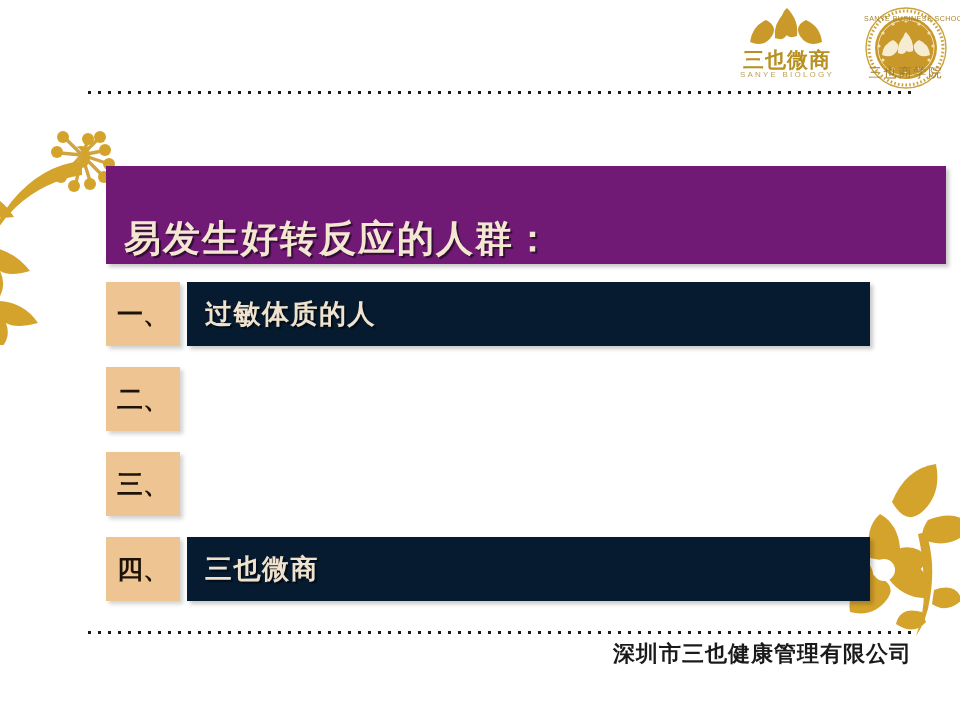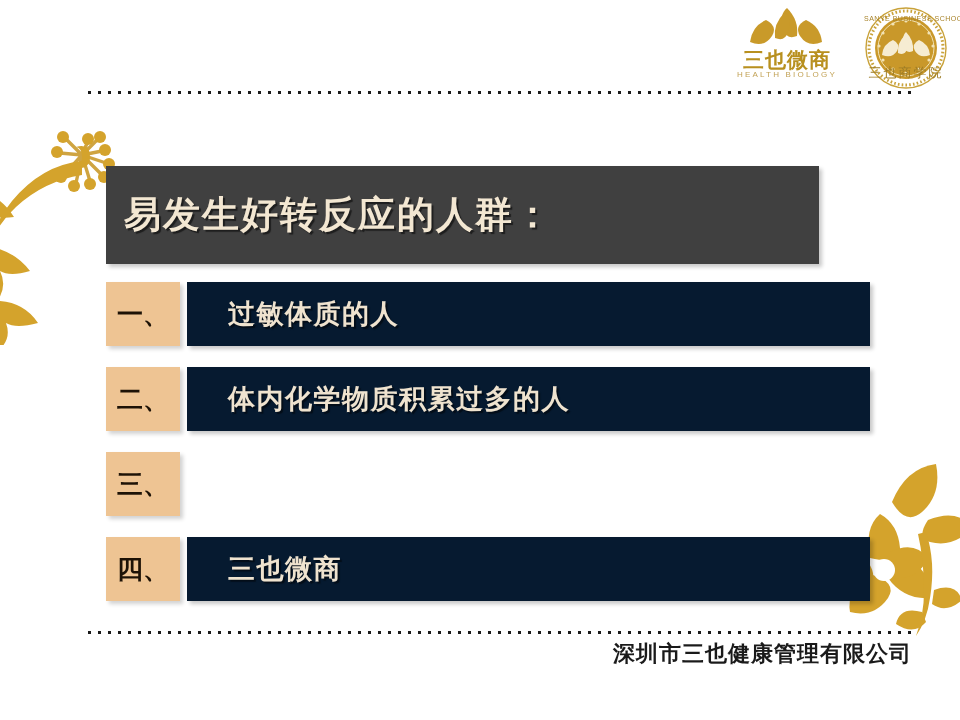--- a/index.html
+++ b/index.html
@@ -122,26 +122,26 @@
     left: 88px;
     top: 631px;
     width: 824px;
   }
 
   
   #title-bar {
     position: absolute;
     left: 106px;
     top: 166px;
-    width: 713px;
+    width: 840px;
     height: 98px;
-    background: #404040;
+    background: #701a75;
     box-shadow: 3px 3px 4px rgba(0,0,0,.22);
     display: flex;
-    align-items: center;
+    align-items: flex-end;
   }
   #title-text {
     margin-left: 18px;
     font-family: "DejaVu Sans", sans-serif;
     font-weight: bold;
     font-size: 37px;
     letter-spacing: 2px;
     color: #f3e7d2;
     text-shadow: 2px 2px 1px rgba(0,0,0,.55);
   }
@@ -175,21 +175,20 @@
     letter-spacing: 0px;
     flex: 0 0 74px;
   }
   .row-body {
     margin-left: 7px;
     flex: 1 1 auto;
     background: #061a30;
     box-shadow: 3px 3px 4px rgba(0,0,0,.22);
     display: flex;
     align-items: center;
-    padding-left: 23px;
   }
   .row-label {
     margin-left: 18px;
     font-family: "DejaVu Sans", sans-serif;
     font-weight: bold;
     font-size: 27px;
     letter-spacing: 1.5px;
     color: #efe3cf;
     text-shadow: 2px 2px 1px rgba(0,0,0,.5);
   }
@@ -264,21 +263,21 @@
     <div id="wordmark-logo">
       <svg width="110" height="44" viewBox="0 0 110 44">
         <g fill="#c99a2a">
           <path d="M55 2 q12 12 10 28 q-10 4 -14 -6 q-4 -16 4 -22 z"></path>
           <path d="M53 6 q-12 12 -10 26 q10 4 13 -6 q4 -14 -3 -20 z"></path>
           <path d="M34 14 q-14 6 -16 22 q14 6 22 -6 q6 -10 -6 -16 z"></path>
           <path d="M74 14 q14 6 16 22 q-14 6 -22 -6 q-6 -10 6 -16 z"></path>
         </g>
       </svg>
       <div id="wordmark-cn">三也微商</div>
-      <div id="wordmark-en">HEALTH BIOLOGY</div>
+      <div id="wordmark-en">SANYE BIOLOGY</div>
     </div>
 
     <div id="seal-logo">
       <svg width="84" height="84" viewBox="0 0 84 84">
         <circle cx="42" cy="42" r="40" fill="none" stroke="#c9a23a" stroke-width="1.4"></circle>
         <circle cx="42" cy="42" r="37" fill="none" stroke="#c9a23a" stroke-width="3" stroke-dasharray="1.6 2.2"></circle>
         <circle cx="42" cy="42" r="31" fill="#c9982a"></circle>
         <circle cx="42" cy="42" r="28" fill="none" stroke="#f1e2b4" stroke-width="1"></circle>
         <g fill="#f6ecd2">
           <path d="M42 26 q8 8 7 19 q-7 3 -9 -4 q-3 -11 2 -15 z"></path>
@@ -318,23 +317,20 @@
 
     <div class="row">
       <div class="row-num">一、</div>
       <div class="row-body">
         <div class="row-label">过敏体质的人</div>
       </div>
     </div>
 
     <div class="row">
       <div class="row-num">二、</div>
-      <div class="row-body">
-        <div class="row-label">体内化学物质积累过多的人</div>
-      </div>
     </div>
 
     <div class="row">
       <div class="row-num">三、</div>
     </div>
 
     <div class="row">
       <div class="row-num">四、</div>
       <div class="row-body">
         <div class="row-label">三也微商</div>

